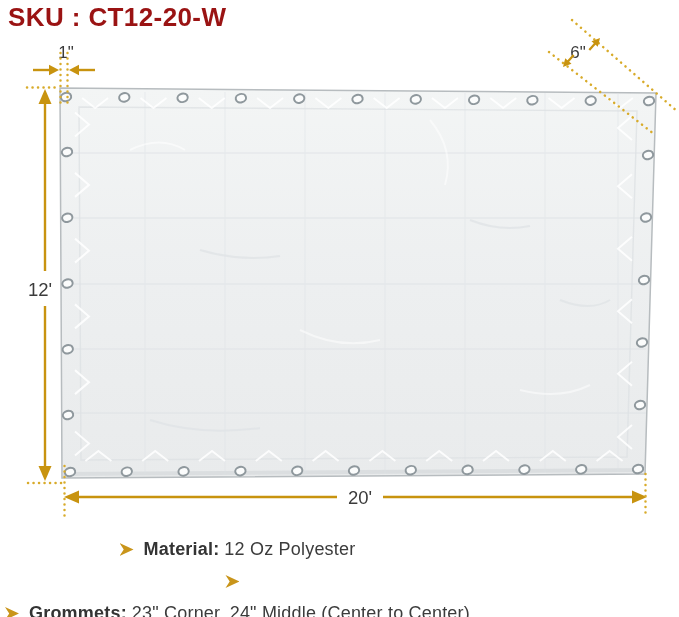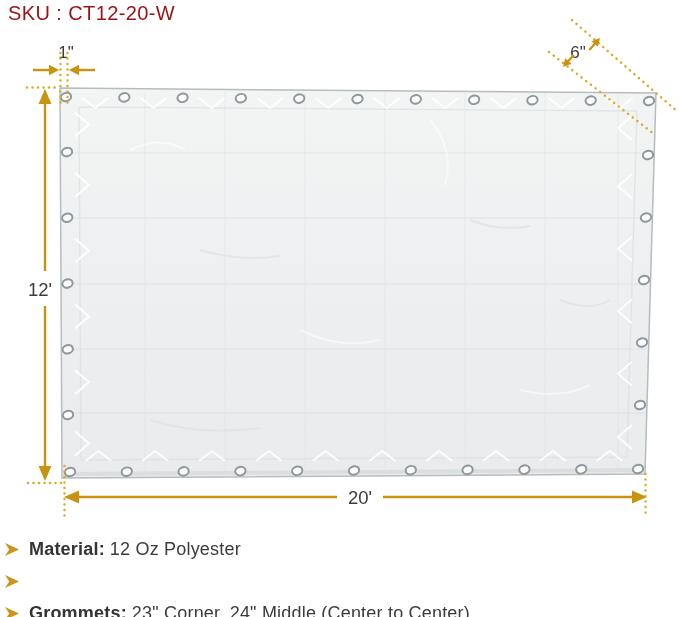--- a/index.html
+++ b/index.html
@@ -2,30 +2,30 @@
 <html><head>
 <meta charset="utf-8">
 <style>
   html,body{margin:0;padding:0;}
   body{
     width:679px;height:617px;position:relative;background:#ffffff;
     font-family:"Liberation Sans",sans-serif;overflow:hidden;
   }
   .page-title{
     position:absolute;left:8px;top:2px;
-    font-size:20px;font-weight:400;letter-spacing:.4px;color:#9a1313;
+    font-size:26px;font-weight:700;letter-spacing:.4px;color:#9a1313;
   }
   #diagram{position:absolute;left:0;top:0;}
   .dim-label{
     font-family:"Liberation Sans",sans-serif;
     font-size:18.5px;font-weight:500;fill:#3b3b3b;
   }
   .dim-label.small{font-size:17px;}
   .specs{position:absolute;left:5px;top:533px;}
-  .spec-row{display:flex;align-items:center;height:32px;}
+  .spec-row{display:flex;align-items:center;height:32px;justify-content:center;}
   .bullet{
     width:14px;height:13px;flex:0 0 14px;margin-right:10px;margin-top:1px;
     background:#c9951a;
     clip-path:polygon(0% 0%,100% 50%,0% 100%,30% 50%);
   }
   .spec-text{font-size:18px;color:#3c3c3c;letter-spacing:.2px;}
   .spec-text b{font-weight:700;color:#343434;margin-right:5px;}
 </style>
 </head>
 <body>

